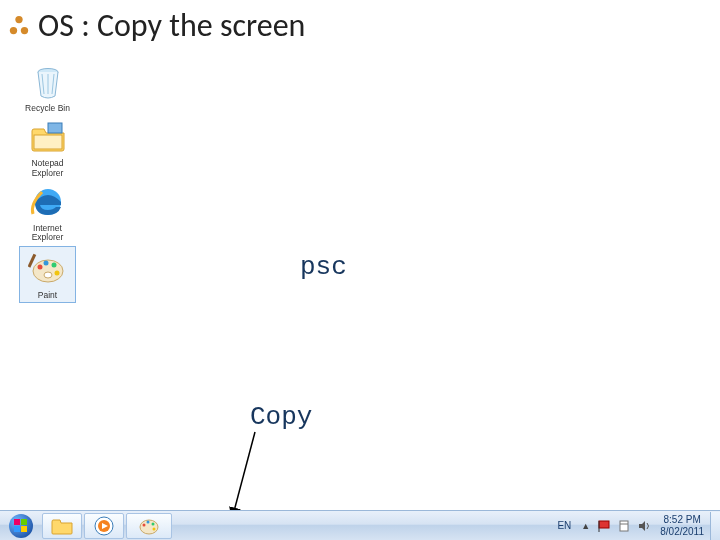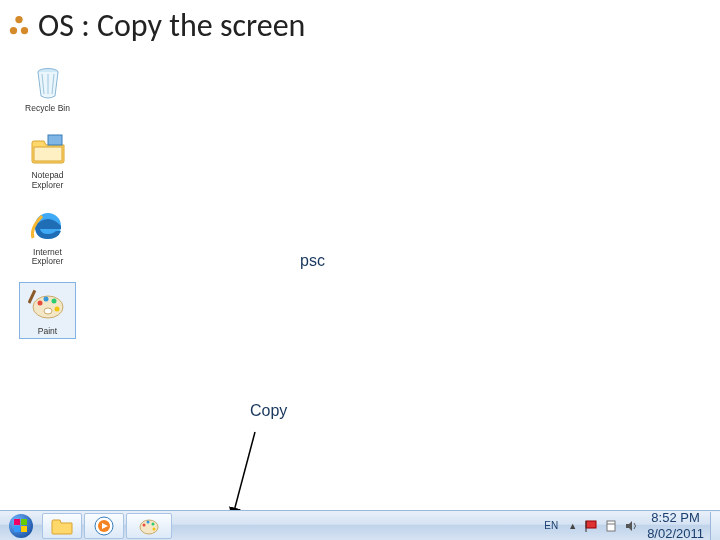--- a/index.html
+++ b/index.html
@@ -4,48 +4,48 @@
 <style>
   * { margin: 0; padding: 0; box-sizing: border-box; }
   body { width: 720px; height: 540px; font-family: Tahoma, Arial, sans-serif; background: #fff; position: relative; overflow: hidden; }
 
   .slide-header { display: flex; align-items: center; padding: 6px 8px 8px 8px; border-bottom: 3px solid #d4c96a; }
   .header-icon { width: 22px; height: 22px; margin-right: 8px; position: relative; }
   .header-icon svg { width: 100%; height: 100%; }
   .slide-title { font-size: 32px; color: #222; font-family: "Segoe UI", Calibri, Arial, sans-serif; }
 
   .desktop-area { position: absolute; left: 0; top: 42px; right: 0; bottom: 30px; background: #fff; }
-  .desktop-icons { position: absolute; left: 20px; top: 20px; display: flex; flex-direction: column; gap: 16px; }
+  .desktop-icons { position: absolute; left: 20px; top: 20px; display: flex; flex-direction: column; gap: 4px; }
   .dicon { width: 55px; text-align: center; cursor: pointer; }
   .dicon .iconbox { width: 40px; height: 40px; margin: 0 auto 2px auto; display: flex; align-items: center; justify-content: center; }
   .dicon .label { font-size: 8.5px; color: #333; line-height: 1.1; }
   .dicon.selected { outline: 1px solid rgba(100,160,220,0.8); background: rgba(100,160,220,0.15); padding: 2px; }
 
-  .annot { position: absolute; font-family: Liberation Sans, sans-serif; color: #17365d; font-size: 16px; }
+  .annot { position: absolute; font-family: Liberation Mono, monospace; color: #17365d; font-size: 26px; }
   .annot.psc { left: 300px; top: 210px; }
   .annot.click { left: 250px; top: 360px; }
   .arrow { position: absolute; left: 225px; top: 385px; }
 
   .taskbar { position: absolute; left: 0; right: 0; bottom: 0; height: 30px; background: linear-gradient(to bottom, #e8f0fa 0%, #d6e3f3 45%, #bfd3ea 50%, #d6e3f3 100%); border-top: 1px solid #9bb8d9; display: flex; align-items: center; }
   .start-btn { width: 38px; height: 28px; margin-left: 2px; display: flex; align-items: center; justify-content: center; cursor: pointer; }
   .start-orb { width: 24px; height: 24px; border-radius: 50%; background: radial-gradient(circle at 30% 30%, #6fb4ff, #0a3d91); display: flex; flex-wrap: wrap; padding: 5px; gap: 1px; }
   .start-orb span { width: 6px; height: 6px; }
   .start-orb .r { background: #e06; }
   .start-orb .g { background: #6c0; }
   .start-orb .b { background: #39f; }
   .start-orb .y { background: #fc0; }
 
   .tbtn { width: 40px; height: 26px; margin-left: 2px; border: 1px solid #a9c4e4; border-radius: 2px; background: linear-gradient(to bottom, #fafdff, #dce9f8); display: flex; align-items: center; justify-content: center; cursor: pointer; }
   .tbtn.wide { width: 46px; }
 
   .tray { margin-left: auto; display: flex; align-items: center; height: 100%; }
   .lang { font-size: 10px; color: #1a3e6e; padding: 0 6px; cursor: pointer; }
   .tray-chevron { font-size: 9px; color: #444; padding: 0 4px; cursor: pointer; }
   .tray-icon { width: 14px; height: 14px; margin: 0 3px; cursor: pointer; }
-  .clock { font-size: 13px; color: #1a3e6e; text-align: center; line-height: 1.2; padding: 0 6px; cursor: pointer; }
+  .clock { font-size: 10px; color: #1a3e6e; text-align: center; line-height: 1.2; padding: 0 6px; cursor: pointer; }
   .showdesk { width: 10px; height: 28px; border-left: 1px solid #9bb8d9; background: linear-gradient(to bottom, #eef5fd, #d0e0f2); cursor: pointer; }
 
   
   .recycle-bin svg, .explorer svg, .notepad svg, .paint svg, .ie svg { width: 40px; height: 40px; }
 </style>
 </head>
 <body>
 
 <div class="slide-header">
   <div class="header-icon">

